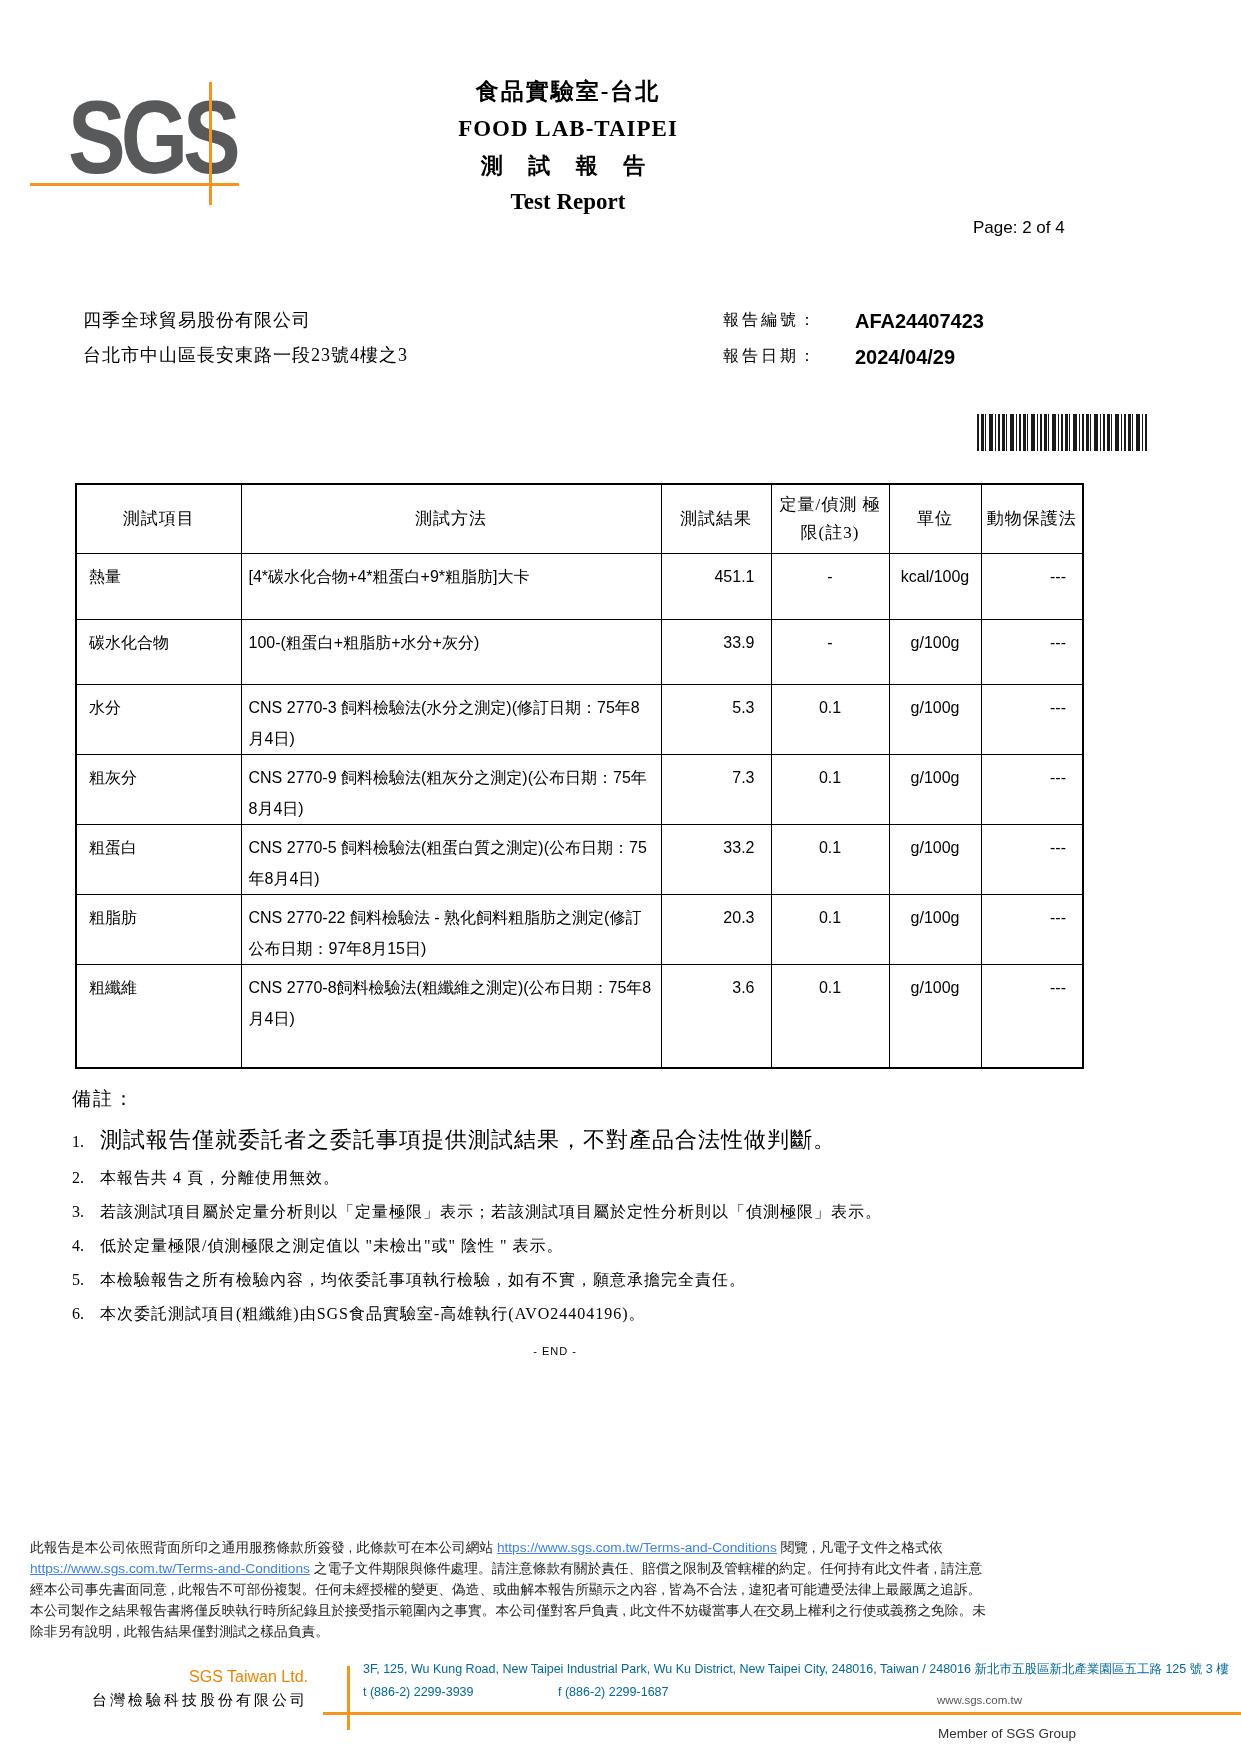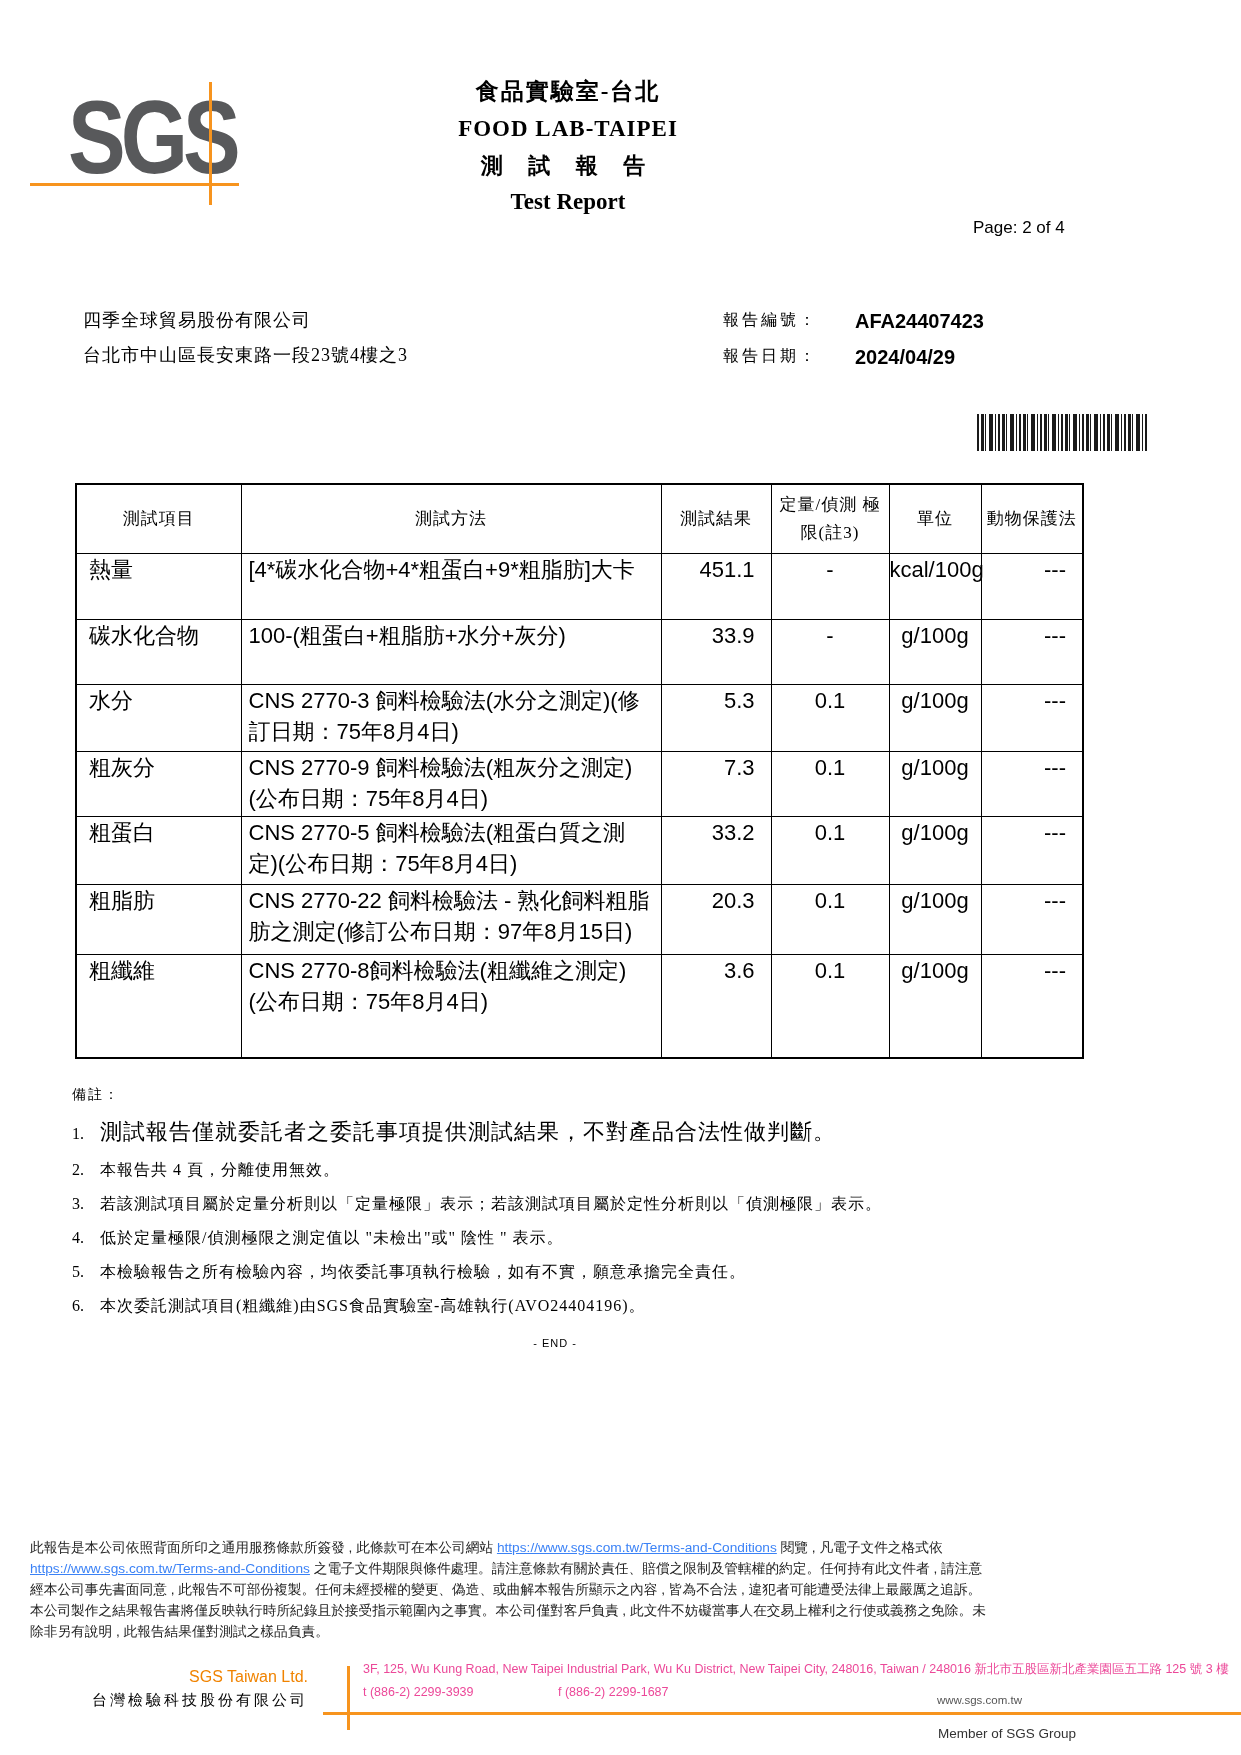--- a/index.html
+++ b/index.html
@@ -54,35 +54,35 @@
     border-collapse:collapse; table-layout:fixed;
     border:2px solid #000;
   }
   table.results th, table.results td { border:1px solid #000; }
   table.results th {
     font-family:"Liberation Serif", serif; font-weight:normal;
     font-size:17px; text-align:center; vertical-align:middle;
     line-height:28px; letter-spacing:1px; padding:0 4px; height:69px;
   }
   table.results td {
-    font-family:"Liberation Sans", sans-serif; font-size:22px;
-    vertical-align:top; line-height:31px;
+    font-family:"Liberation Sans", sans-serif; font-size:16px;
+    vertical-align:top; padding-top:7px; line-height:31px;
   }
   td.c-item   { padding-left:12px; }
   td.c-method { padding-left:7px; padding-right:8px; }
   td.c-result { text-align:right; padding-right:16px; }
   td.c-limit  { text-align:center; }
   td.c-unit   { text-align:center; }
   td.c-animal { text-align:right; padding-right:16px; }
   .tr0{height:66px} .tr1{height:65px} .tr2{height:67px} .tr3{height:65px}
   .tr4{height:68px} .tr5{height:70px} .tr6{height:104px}
 
   
   .notes { position:absolute; left:72px; top:1086px; width:966px; font-size:16px; }
-  .notes-label { font-size:14px; letter-spacing:2px; }
+  .notes-label { font-size:19px; letter-spacing:2px; }
   .note { display:flex; align-items:baseline; margin-top:13px; }
   .note-num { width:28px; flex:none; font-size:16px; }
   .note-text { letter-spacing:1px; }
   .note-big .note-text { font-size:22px; letter-spacing:1px; }
   .end-mark {
     margin-top:20px; text-align:center;
     font-family:"Liberation Sans", sans-serif; font-size:11px; letter-spacing:1px;
   }
 
   
@@ -93,21 +93,21 @@
   }
   .legal a-like, .legal .lnk { text-decoration:underline; color:#3b82f6; cursor:pointer; }
 
   
   .co-names { position:absolute; left:30px; top:1668px; width:278px; text-align:right; }
   .co-name-en { font-family:"Liberation Sans", sans-serif; font-weight:normal; font-size:16px; color:#f08300; }
   .co-name-zh { font-size:15px; letter-spacing:3px; margin-top:5px; }
   .foot-vline { position:absolute; left:347px; top:1666px; width:3px; height:64px; background:#f7941e; }
   .foot-hline { position:absolute; left:323px; top:1712px; width:918px; height:3px; background:#f7941e; }
   .co-address { position:absolute; left:363px; top:1661px; width:860px;
-    font-family:"Liberation Sans", sans-serif; font-size:12.5px; color:#ec4899; white-space:nowrap; }
+    font-family:"Liberation Sans", sans-serif; font-size:12.5px; color:#0369a1; white-space:nowrap; }
   .co-phones { margin-top:7px; display:flex; }
   .co-phone { width:195px; }
   .website { position:absolute; left:937px; top:1694px;
     font-family:"Liberation Sans", sans-serif; font-size:11.5px; color:#555; }
   .member { position:absolute; left:938px; top:1726px;
     font-family:"Liberation Sans", sans-serif; font-size:13.5px; color:#333; }
 </style>
 </head>
 <body>
 

